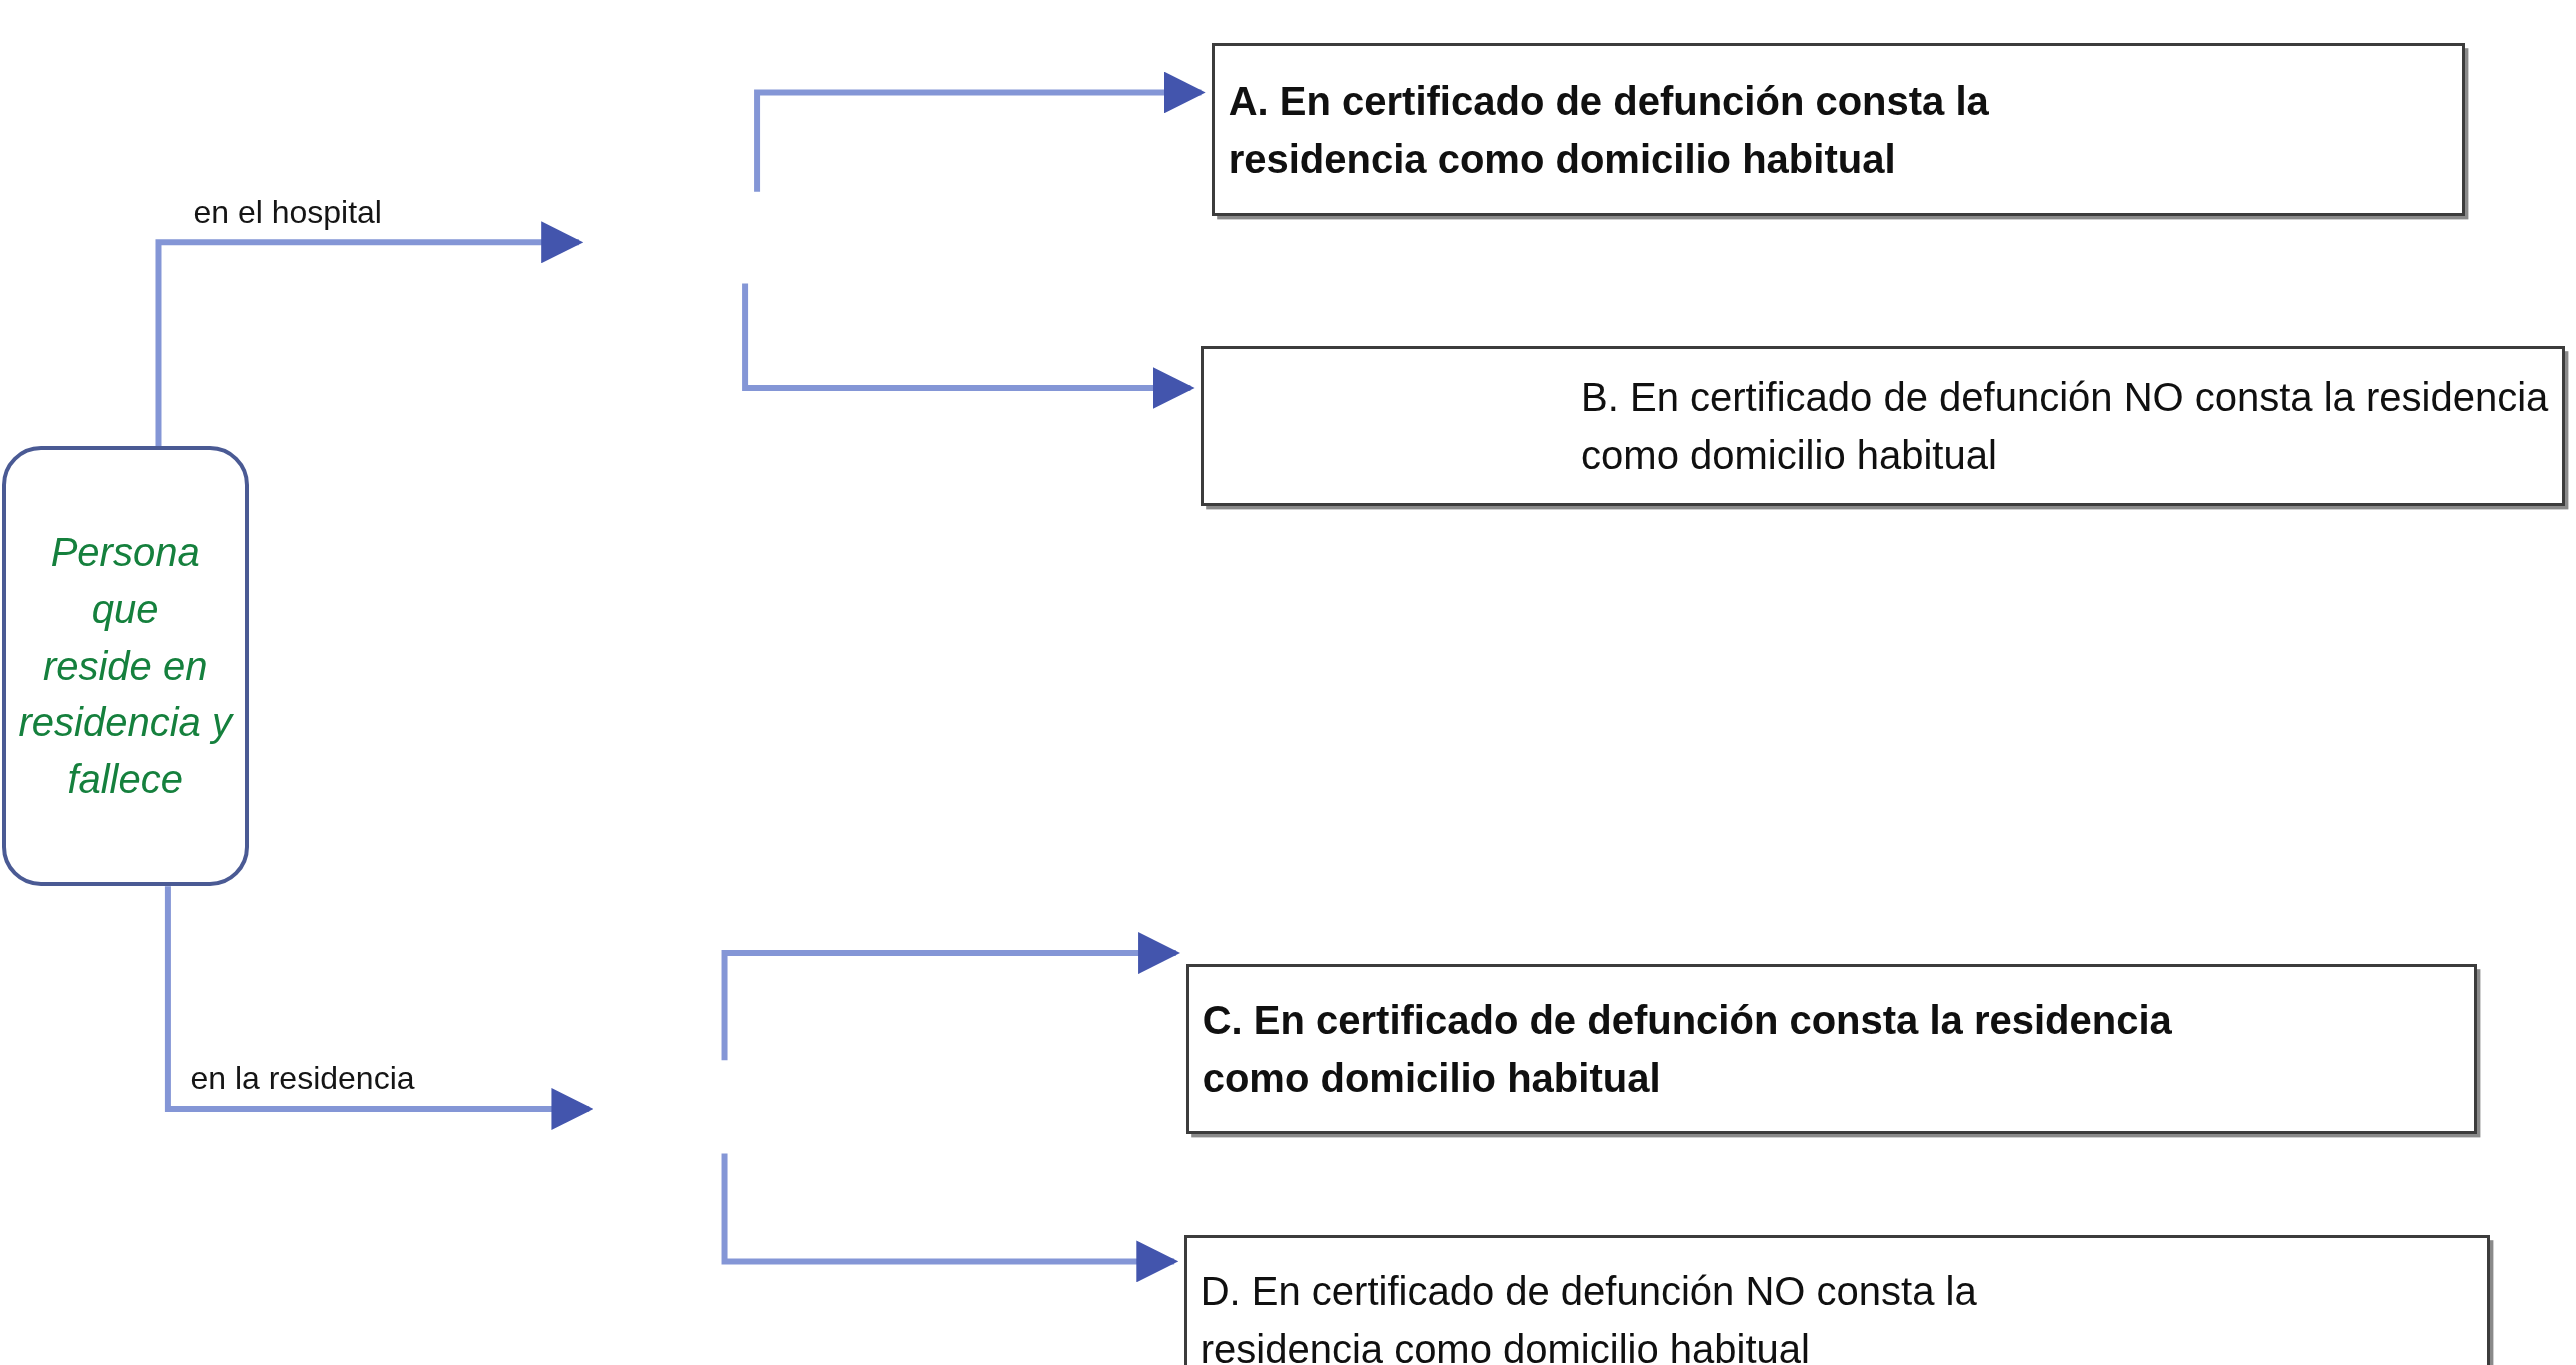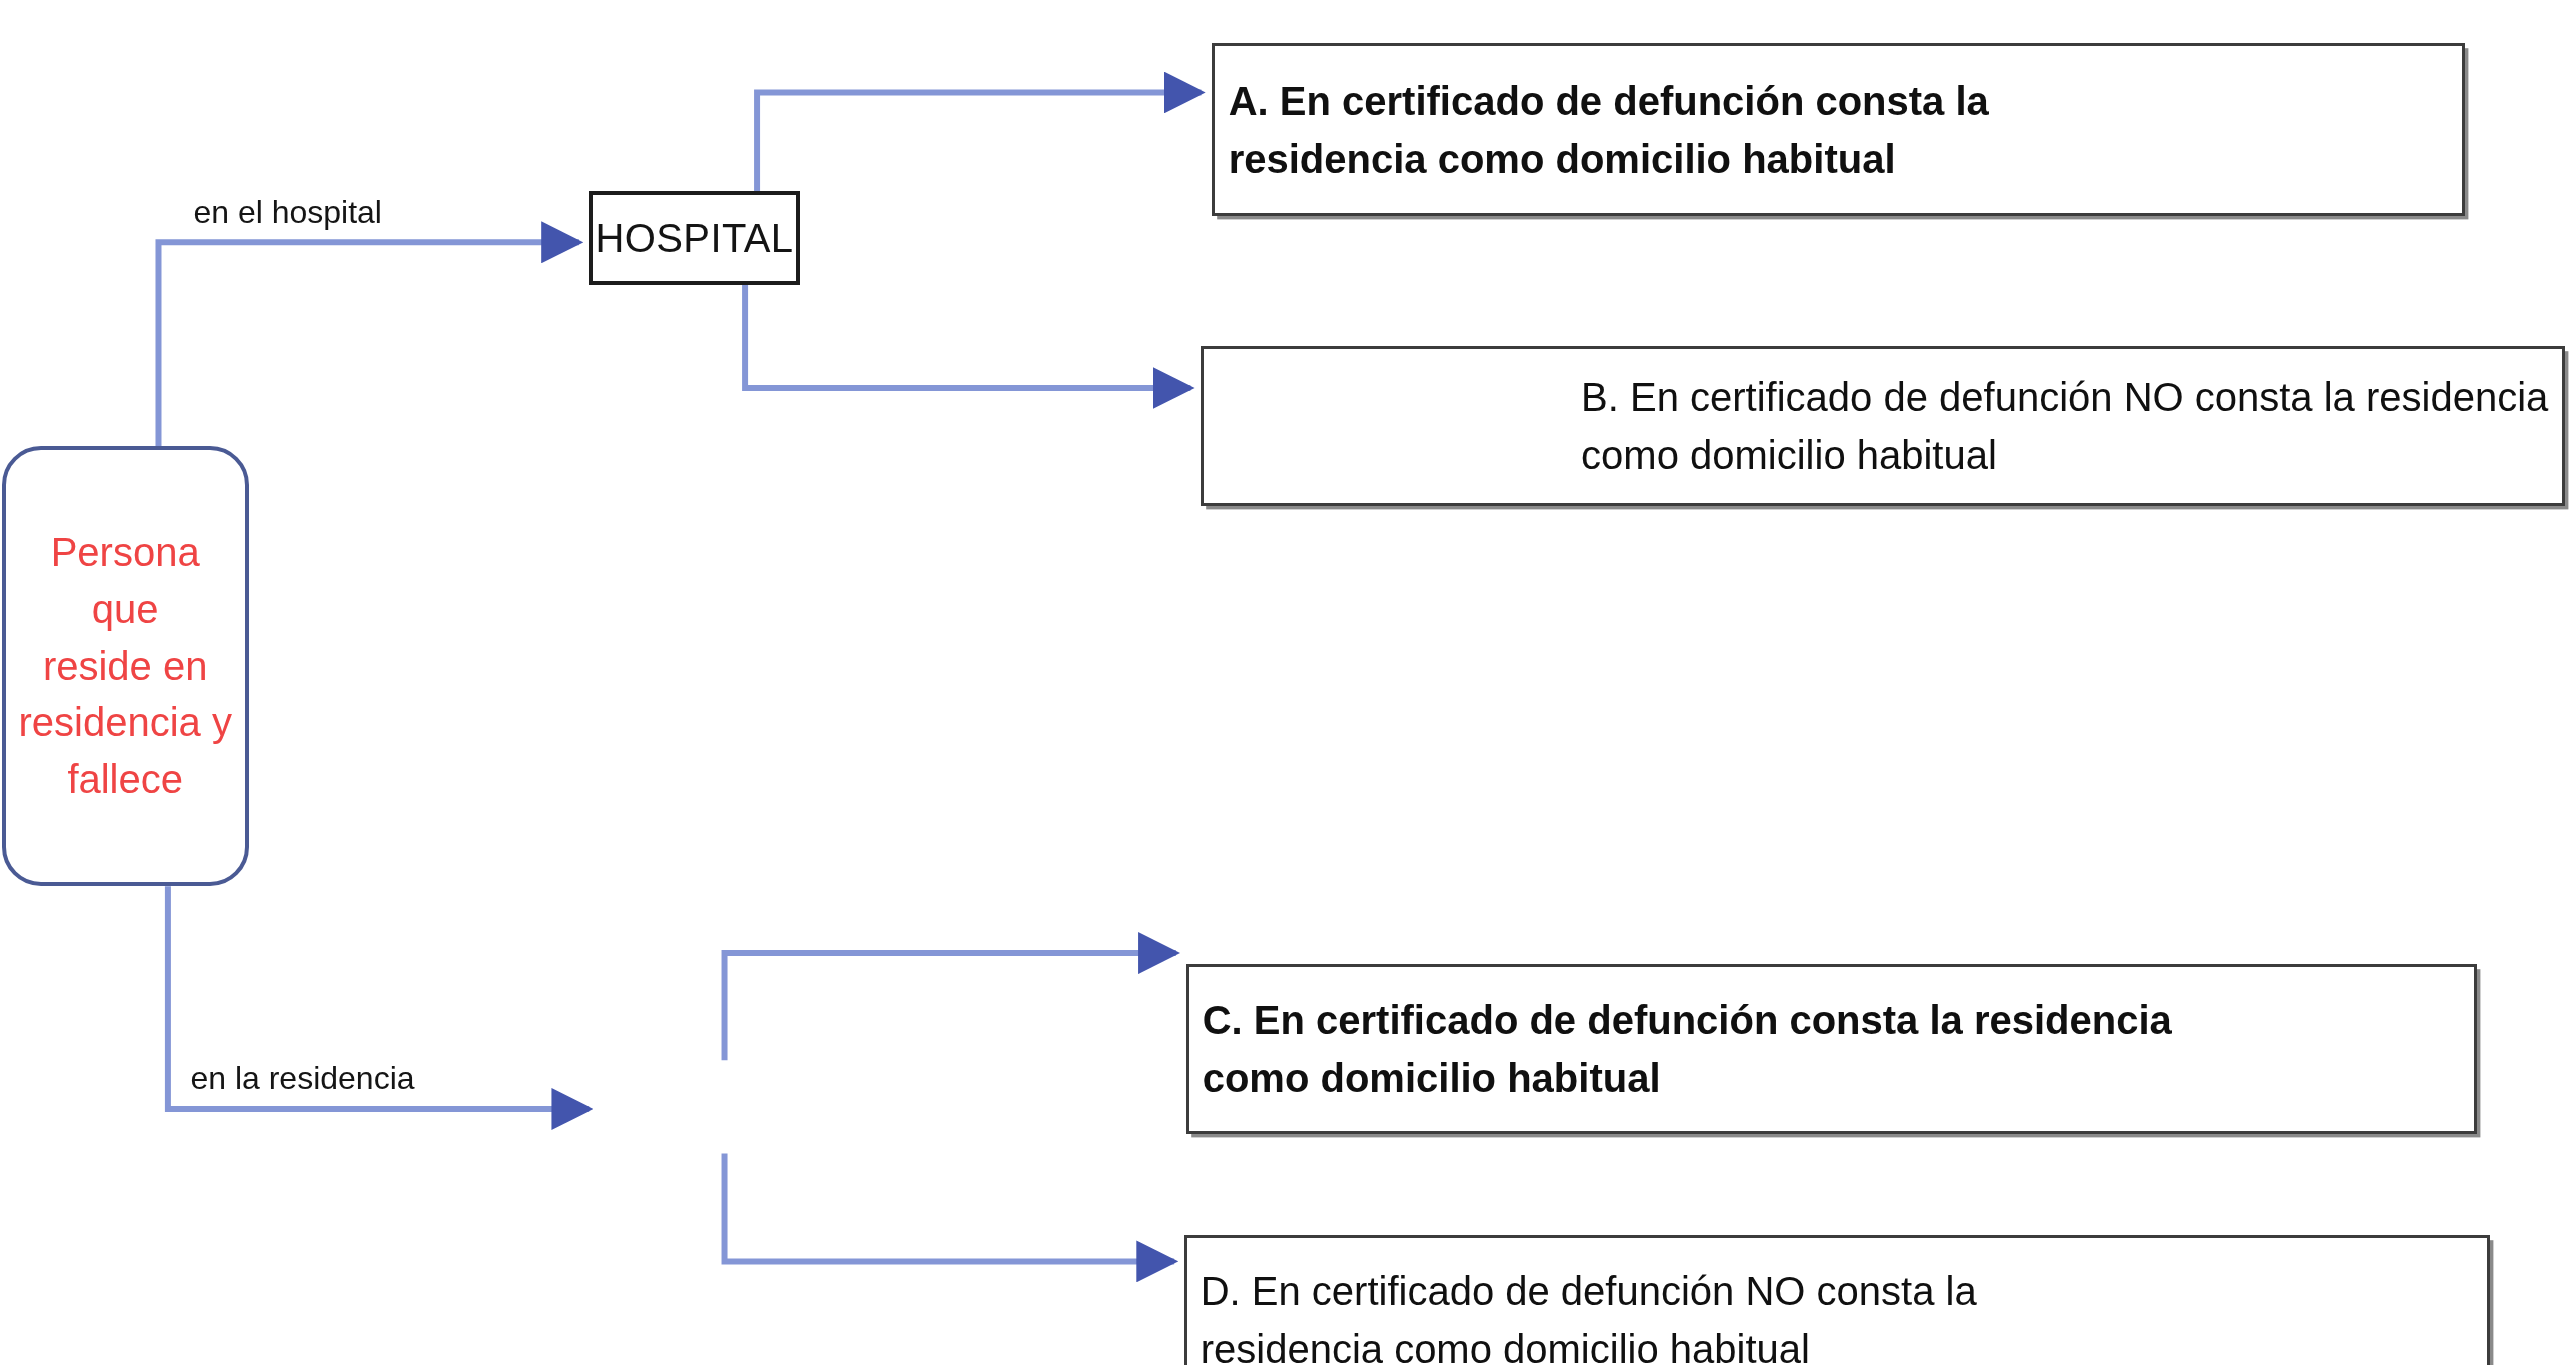--- a/index.html
+++ b/index.html
@@ -38,23 +38,24 @@
     background: #ffffff;
     box-sizing: border-box;
     display: flex;
     align-items: center;
     justify-content: center;
     text-align: center;
   }
   .start-node .txt {
     font-size: 40px;
     line-height: 1.42;
-    color: #ef4444;
+    color: #15803d;
     padding: 0 12px;
     white-space: pre-line;
+    font-style: italic;
   }
 
   
   .decision-box {
     position: absolute;
     background: #ffffff;
     border: 4.3px solid #1c1c1c;
     box-sizing: border-box;
     display: flex;
     align-items: center;
@@ -140,23 +141,20 @@
   <div class="start-node">
     <div class="txt">Persona que
 reside en
 residencia y
 fallece</div>
   </div>
 
   <div class="edge-label" id="label-hospital">en el hospital</div>
   <div class="edge-label" id="label-residencia">en la residencia</div>
 
-  <div class="decision-box" id="node-hospital">
-    <div class="txt">HOSPITAL</div>
-  </div>
 
   <div class="outcome-box bold" id="box-a">
     <div class="txt">A. En certificado de defunción consta la
 residencia como domicilio habitual</div>
   </div>
   <div class="outcome-box" id="box-b">
     <div class="txt">B. En certificado de defunción NO consta la residencia
  como domicilio habitual</div>
   </div>
   <div class="outcome-box bold" id="box-c">

